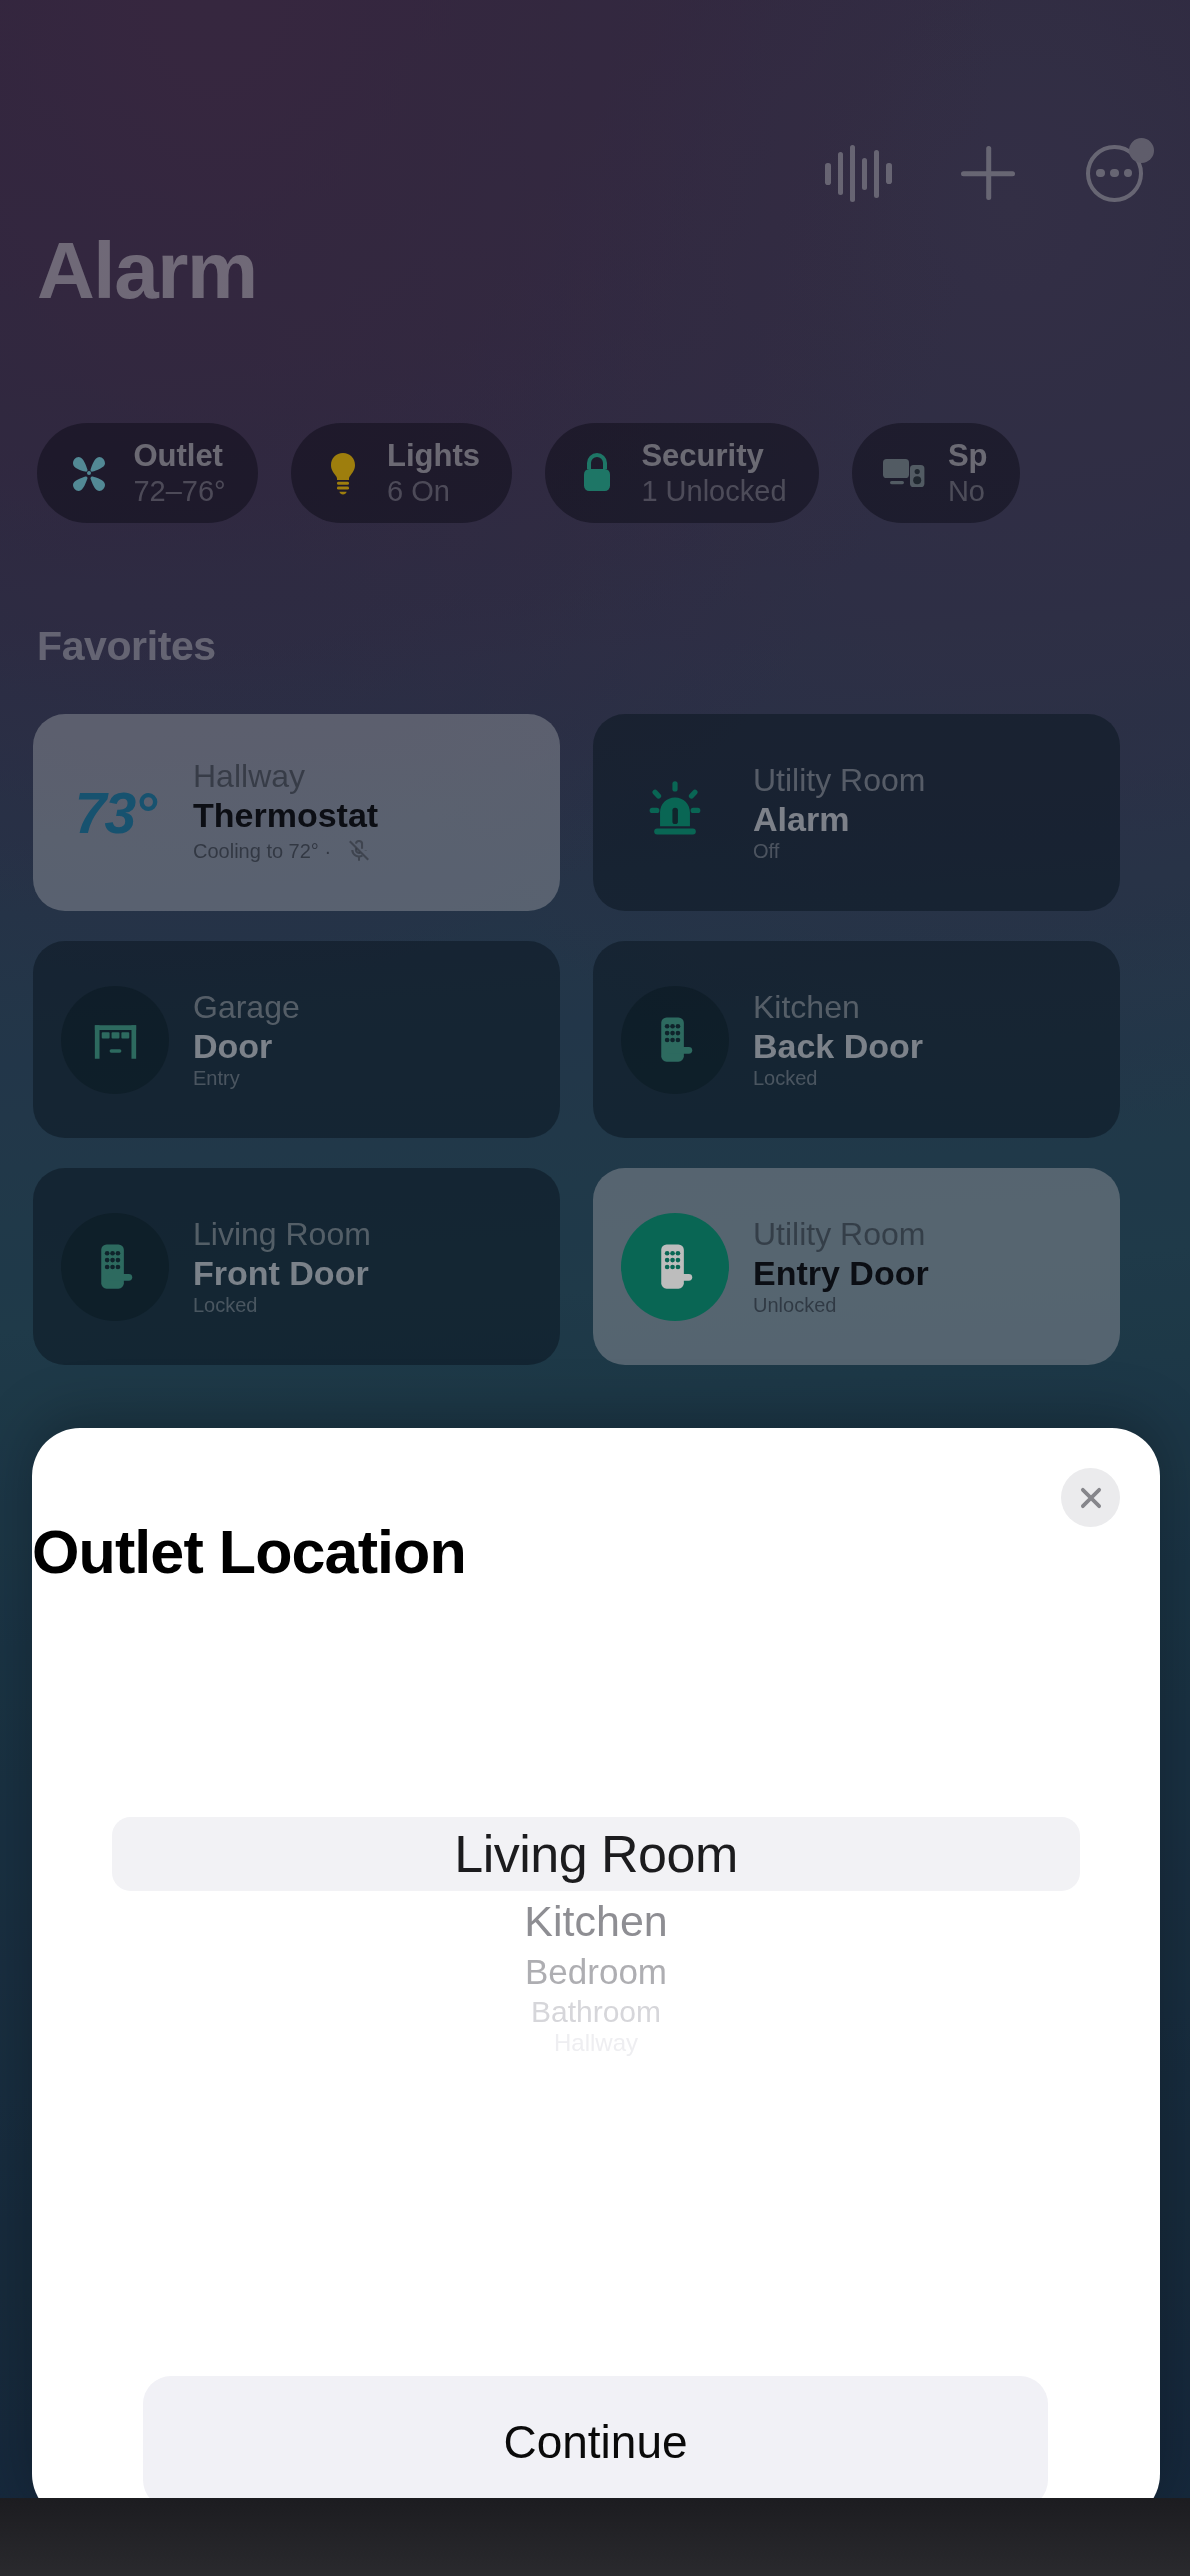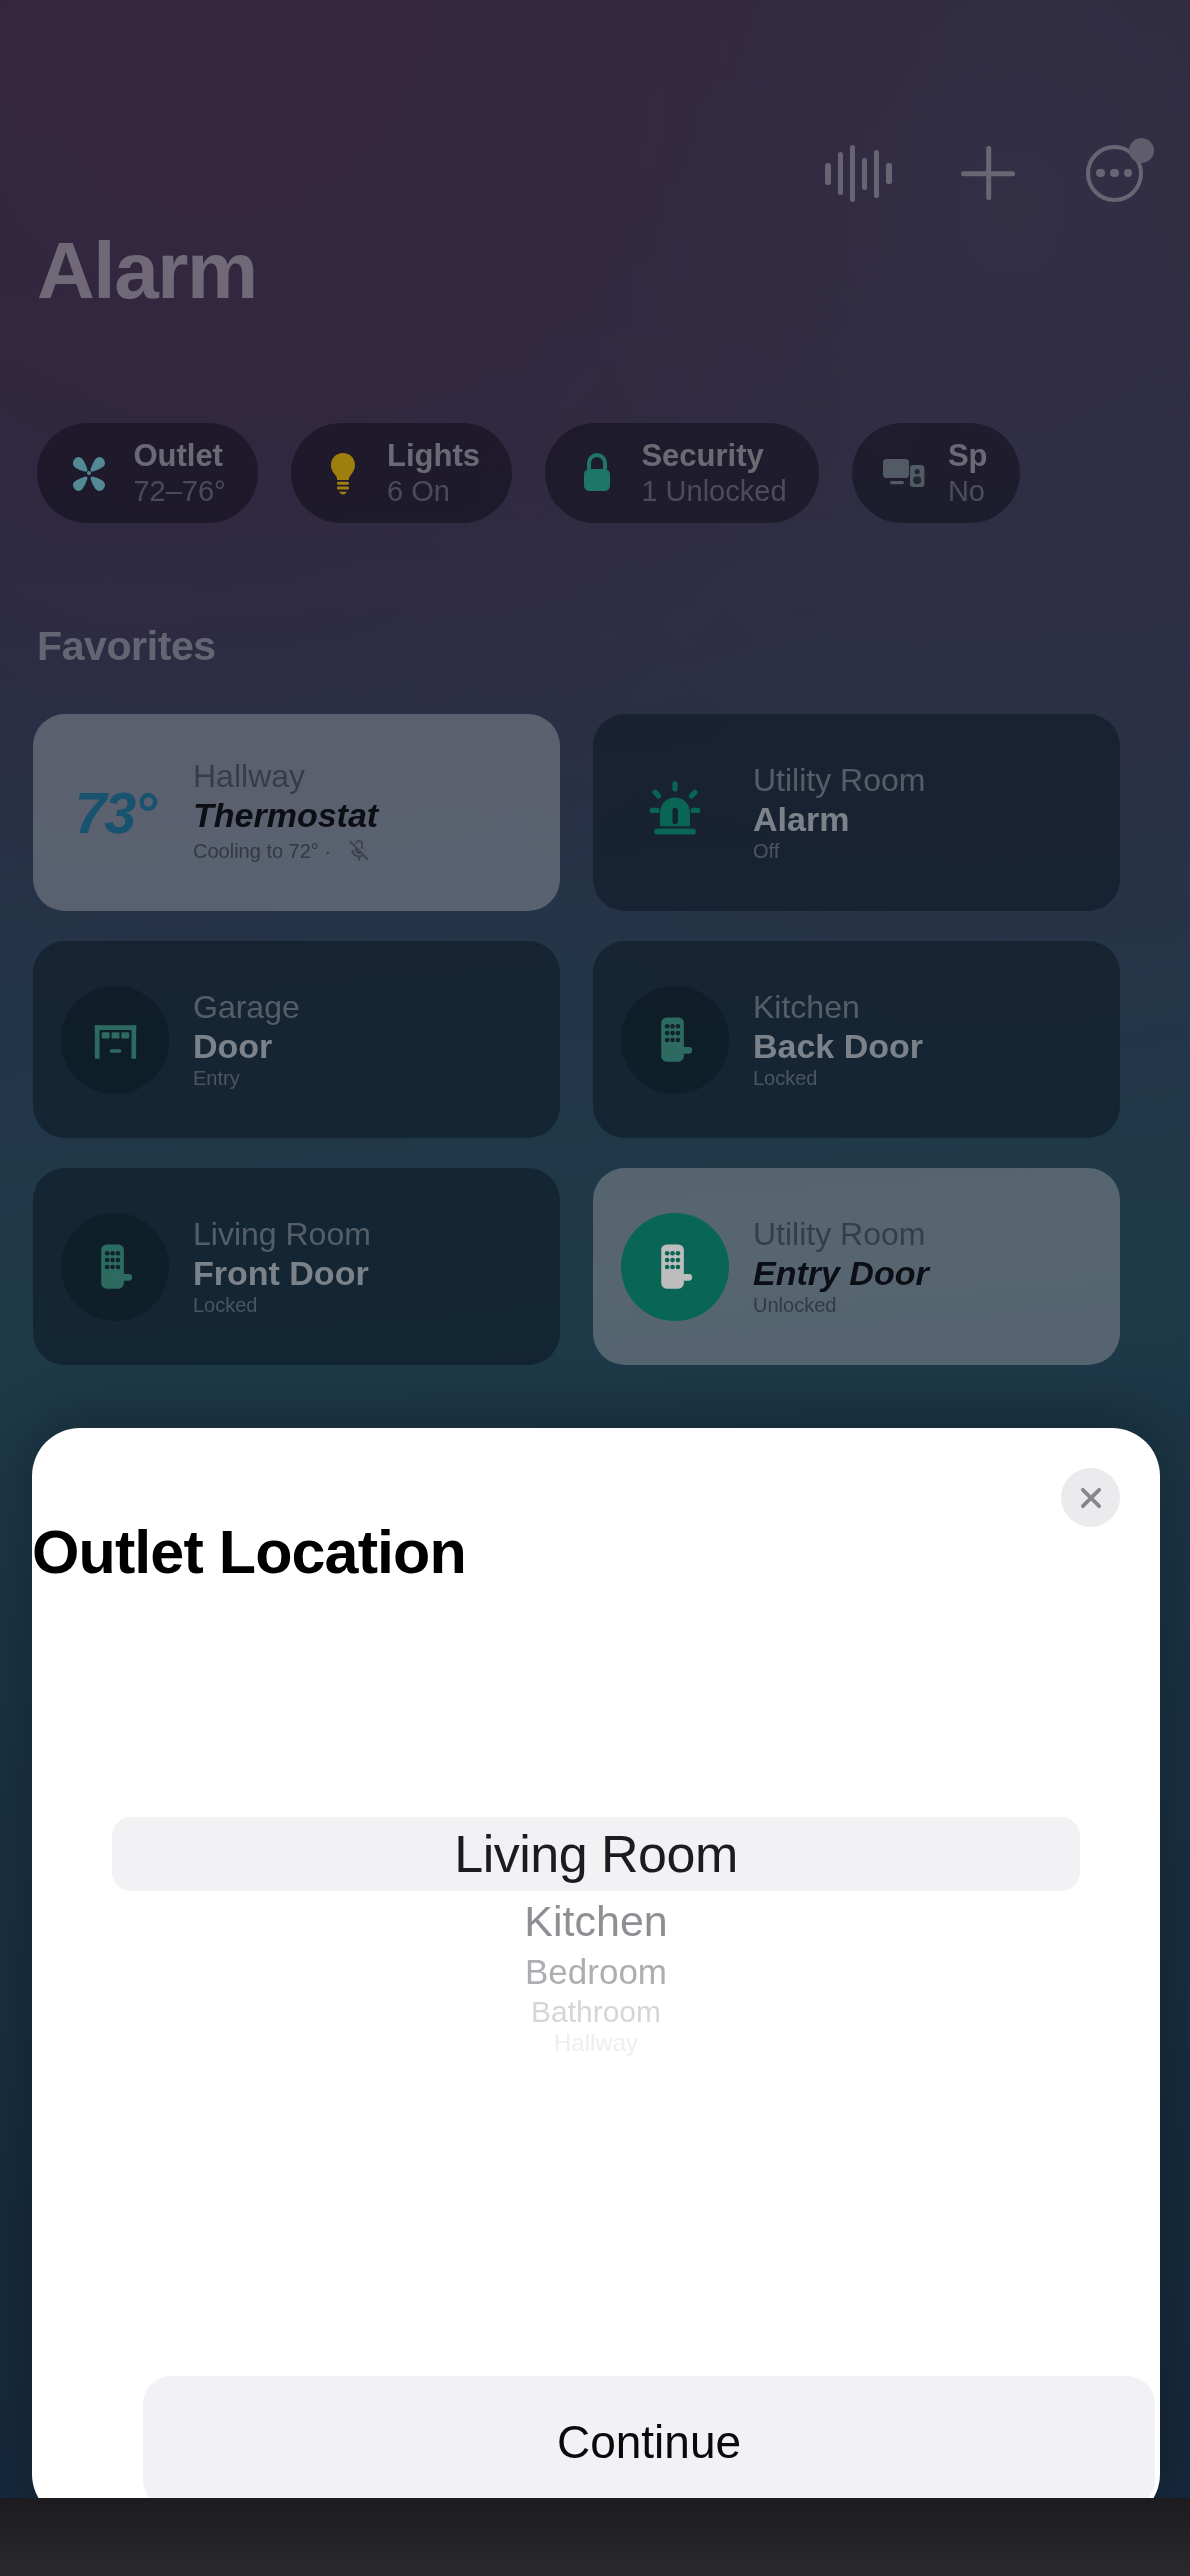--- a/index.html
+++ b/index.html
@@ -142,21 +142,21 @@
   .tile-temp {
     width:108px; flex:0 0 auto; text-align:center;
     font-size:57px; font-weight:bold; color:#1f6f96; letter-spacing:-1.9px;font-style:italic;
   }
   .tile-txt { display:flex; flex-direction:column; gap:0.9px; min-width:0; }
   .t-room { font-size:32px; color:rgba(215,218,225,.46); white-space:nowrap; }
   .t-name { font-size:34px; font-weight:bold; color:rgba(222,225,232,.72); white-space:nowrap; }
   .t-state{ font-size:20px; color:rgba(200,204,214,.42); white-space:nowrap; display:flex; align-items:center; gap:15px; }
 
   .tile.highlight .t-room  { color:rgba(30,36,48,.52); }
-  .tile.highlight .t-name  { color:rgba(8,10,16,.92);font-style:italic; }
+  .tile.highlight .t-name  { color:rgba(8,10,16,.92); }
   .tile.highlight .t-state { color:rgba(30,36,48,.58); }
   .tile.highlight .tile-temp { color:#1f6f96; }
 
   .mic-off { width:26px; height:32px; color:rgba(60,66,78,.6); flex:0 0 auto; }
 
   
   #modal-sheet {
     position:absolute; left:32px; top:1428px;
     width:1128px; height:1094px;
     background:#ffffff;
@@ -194,21 +194,21 @@
   }
   .pick-row.r0 { font-size:52px; color:#1c1c1e; line-height:74px; letter-spacing:-0.5px; }
   .pick-row.r1 { font-size:43px; color:#8e8e93; line-height:56px; margin-top:1.9px; }
   .pick-row.r2 { font-size:35px; color:#aeaeb2; line-height:45px; }
   .pick-row.r3 { font-size:30px; color:#d6d6da; line-height:35px; }
   .pick-row.r4 { font-size:24px; color:#eeeef1; line-height:28px; }
 
   
   #continue-button {
     position:absolute; left:111px; top:948px;
-    width:1012px; height:132px;
+    width:905px; height:132px;
     background:#f1f1f6; border-radius:28px;
     display:flex; align-items:center; justify-content:center;
   }
   #continue-button span { font-size:46px; color:#0a0a0a; }
 
   
   #bottom-bar {
     position:absolute; left:0; right:0; bottom:0; height:78px;
     background:linear-gradient(180deg,#1c1c20 0%, #2a2a2e 100%);
   }

